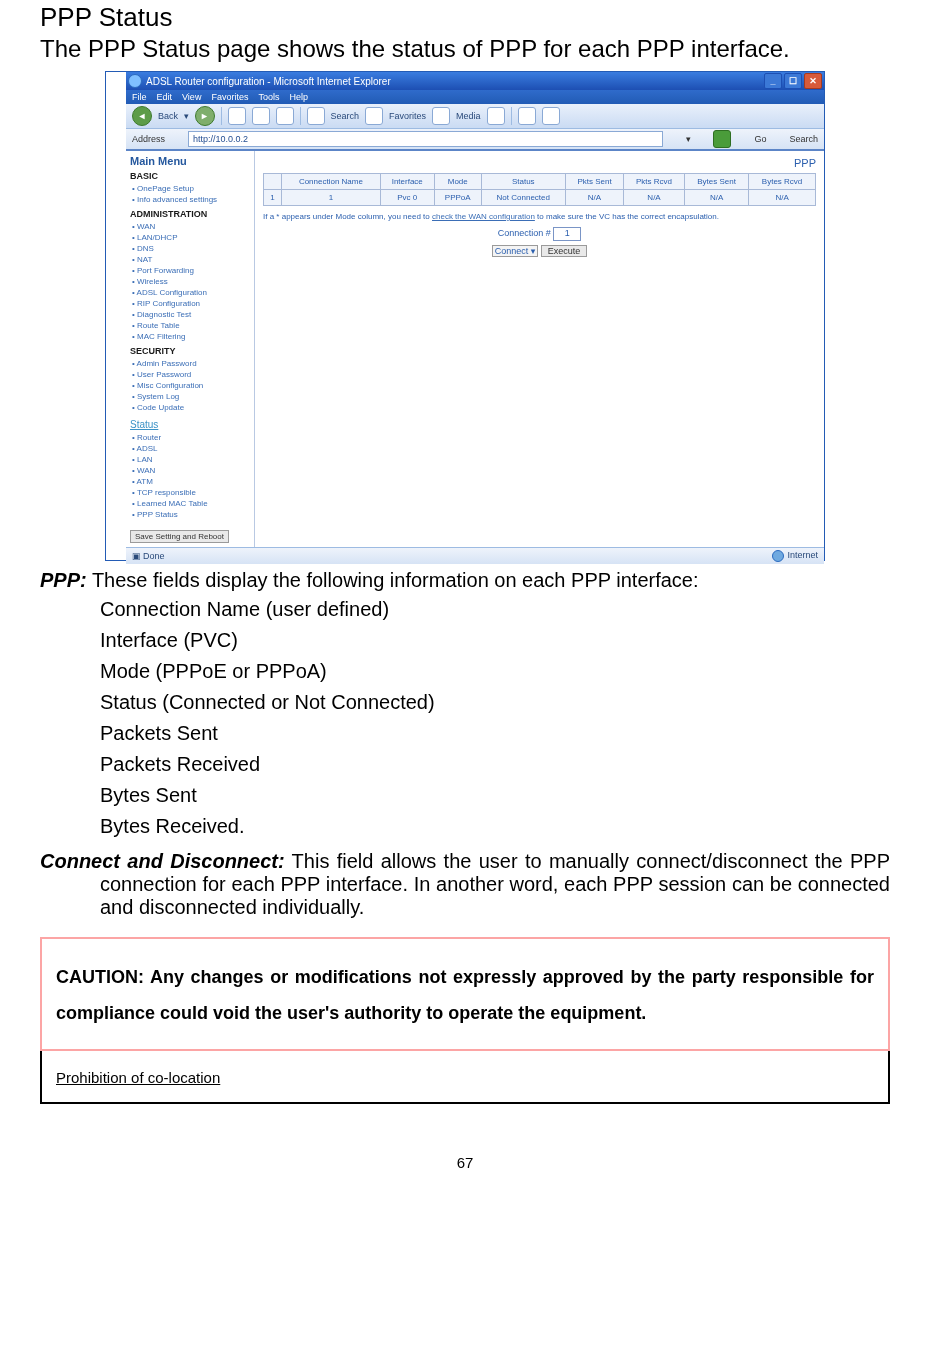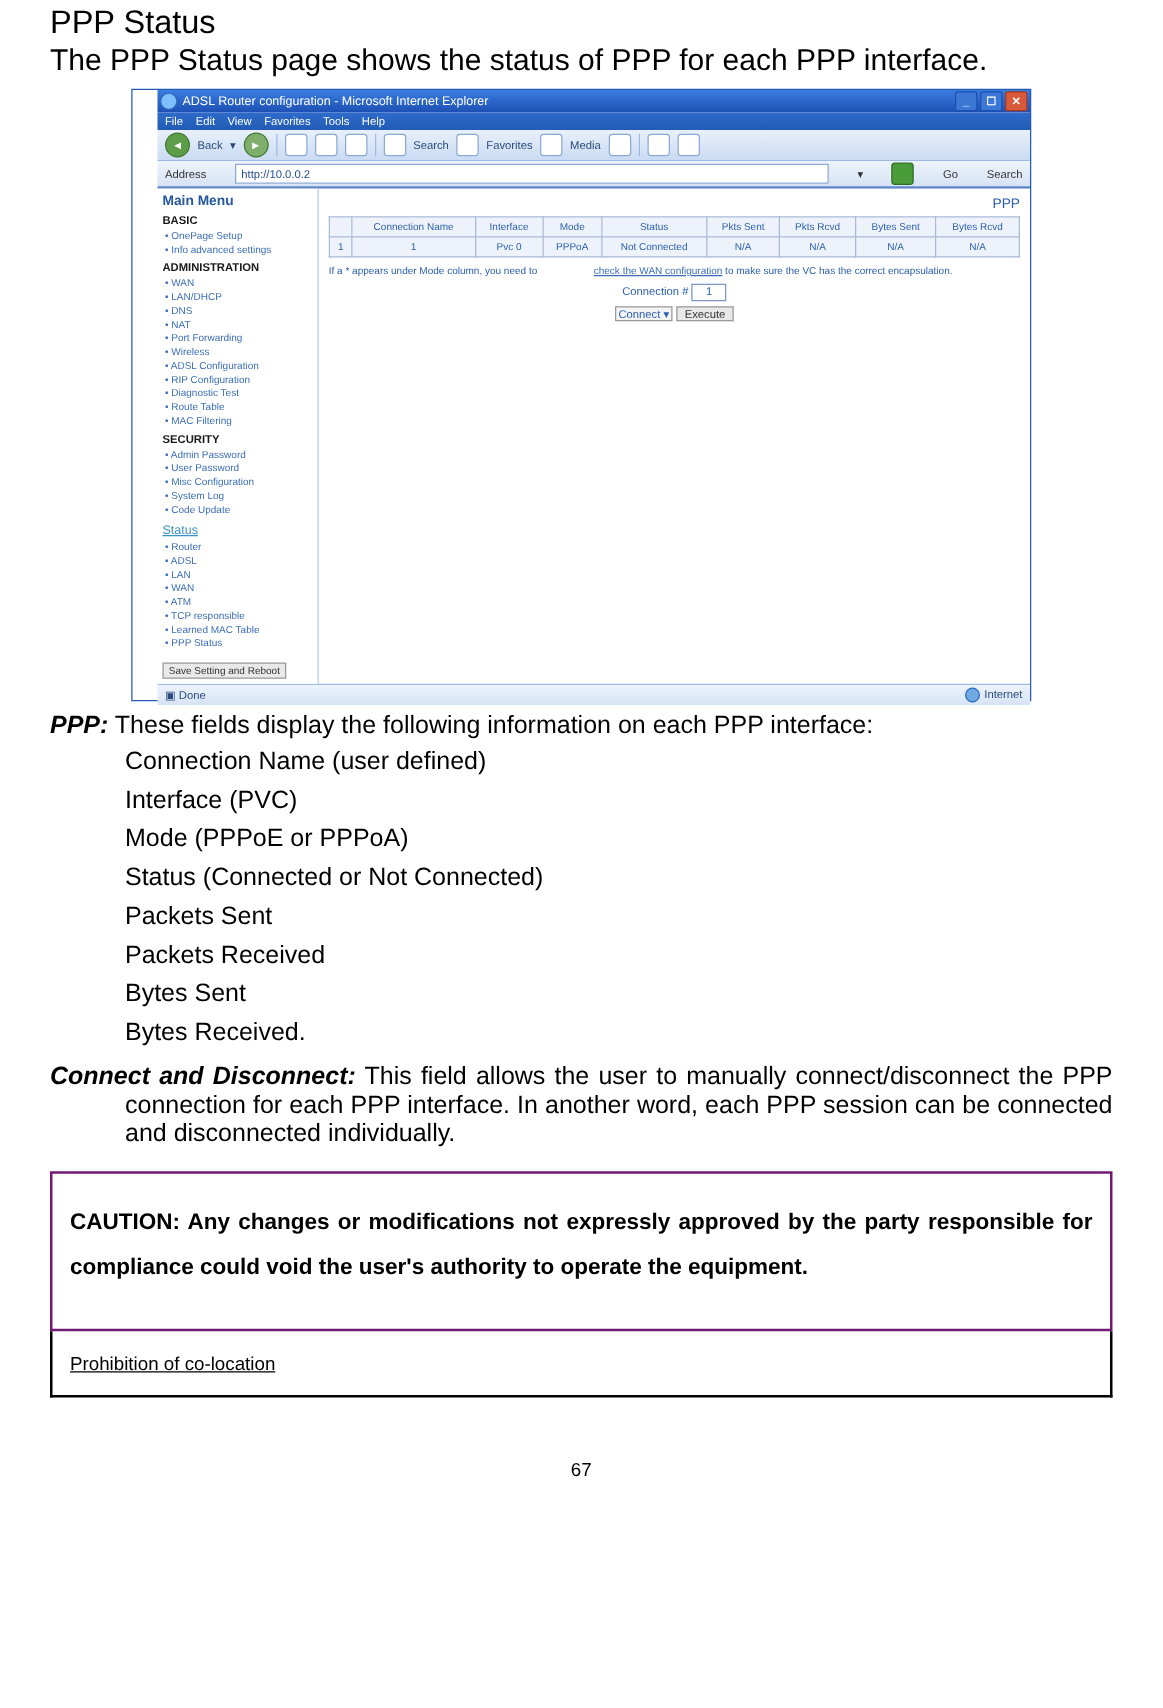--- a/index.html
+++ b/index.html
@@ -191,21 +191,21 @@
     background:#eef3fb;
   }
   .ss-ppp-table th {
     font-weight: normal;
   }
   .ss-note {
     font-size: 8px;
     color:#2b5fae;
     margin: 6px 0;
   }
-  .ss-note .emph { color:#3b6eb6; text-decoration: underline; margin-left: 43px; }
+  .ss-note .emph { color:#3b6eb6; text-decoration: underline; }
   .ss-conn-row {
     text-align:center;
     color:#2b5fae;
     font-size:9px;
     margin: 6px 0 4px 0;
   }
   .ss-conn-row .mini-inp {
     width: 26px; height: 12px; background:#fff; border:1px solid #7a95c6; display:inline-block; vertical-align:middle;
   }
   .ss-exec-row {
@@ -259,22 +259,22 @@
     font-style: italic;
   }
   
   .connect-flow {
     padding-left: 60px;
     text-indent: -60px;
     text-align: justify;
   }
 
   .caution-box {
-    border: 2px solid #701a75;
-    padding: 20px 14px 32px 14px;
+    border: 2px solid #fca5a5;
+    padding: 20px 14px 18px 14px;
     font-size: 18px;
     font-weight: bold;
     text-align: justify;
     line-height: 2.0;
     margin-top: 12px;
   }
   .prohibition-box {
     border: 2px solid #000;
     border-top: none;
     padding: 18px 14px 16px 14px;

